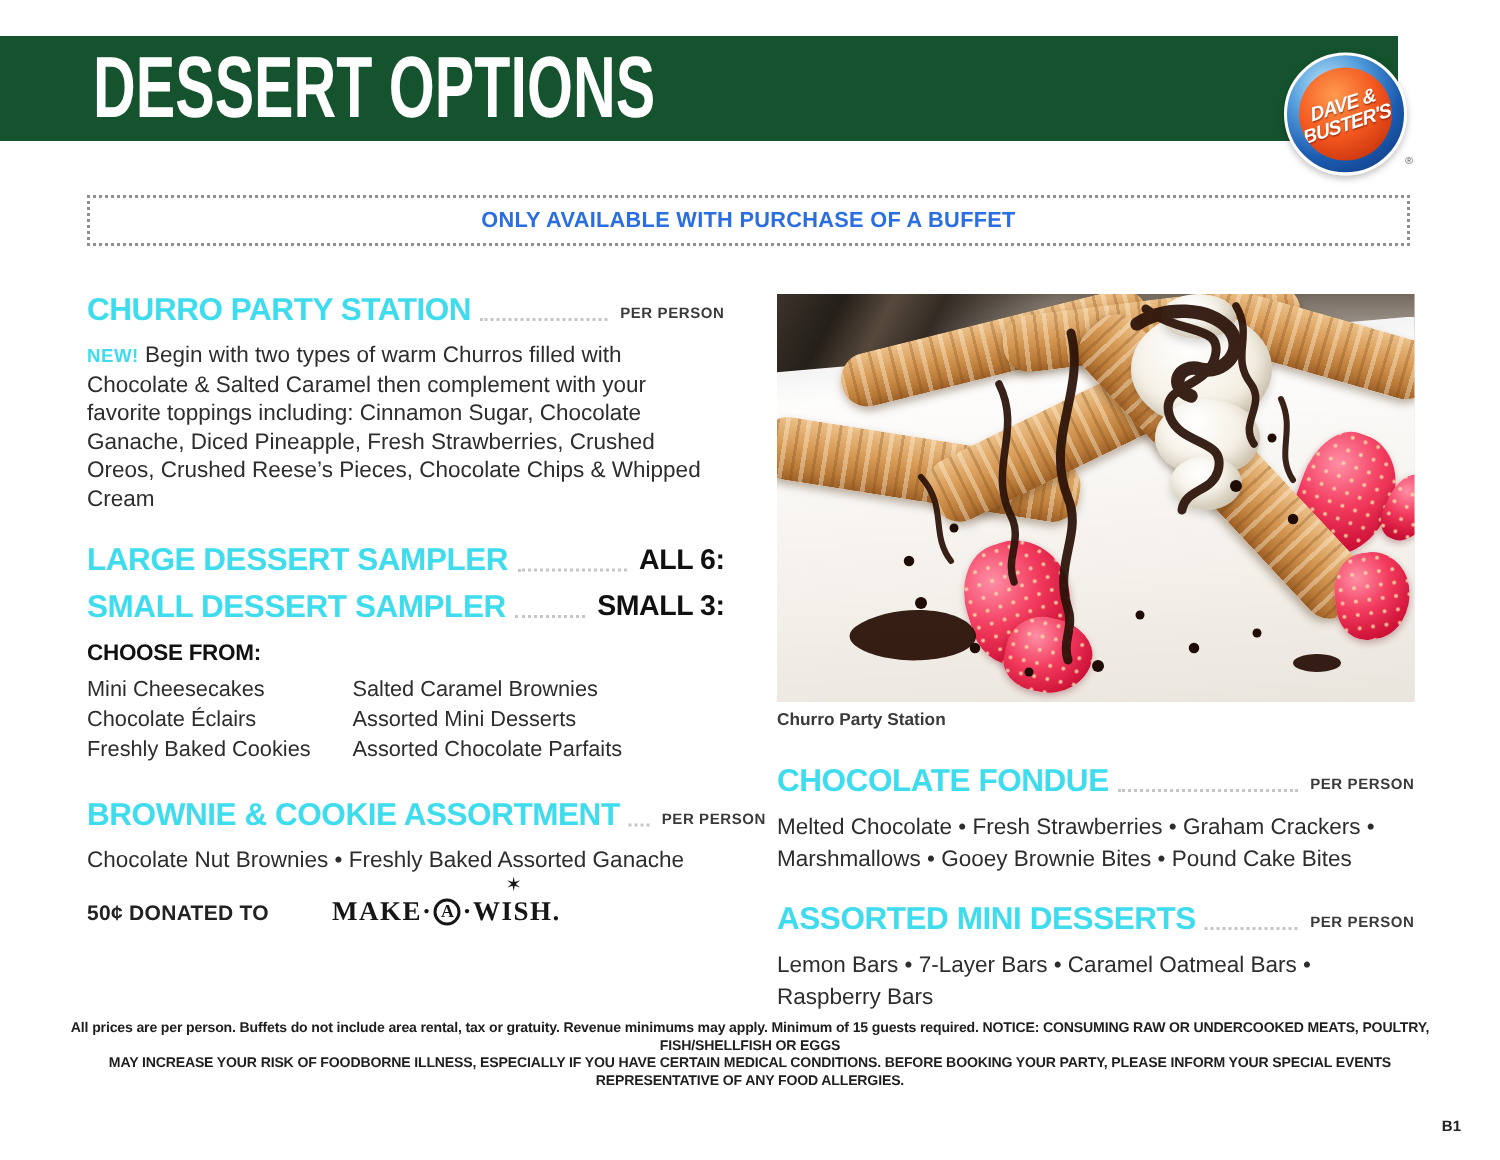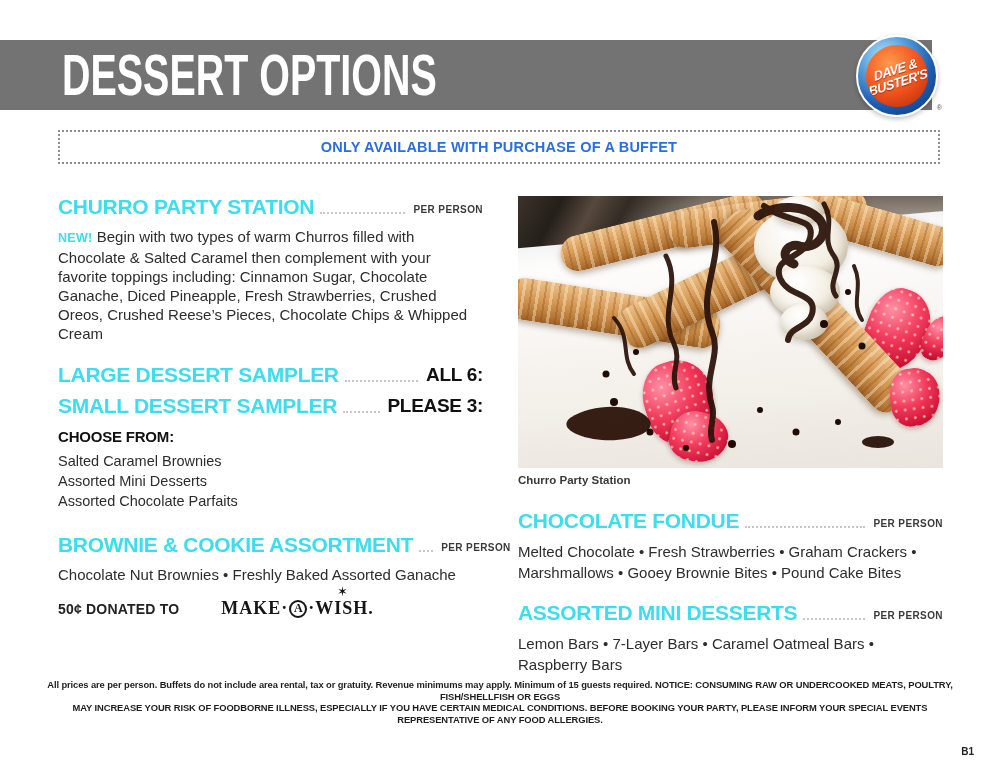--- a/index.html
+++ b/index.html
@@ -3,21 +3,21 @@
 <meta charset="utf-8">
 <style>
   * { margin:0; padding:0; box-sizing:border-box; }
   html,body { background:#ffffff; }
   .page {
     position:relative; width:1000px; height:773px; background:#ffffff;
     font-family:"Liberation Sans","DejaVu Sans",sans-serif; color:#2b2b2b; overflow:hidden;
   }
 
   
-  .band { position:absolute; left:0; top:40px; width:932px; height:70px; background:#737373; }
+  .band { position:absolute; left:0; top:24px; width:932px; height:70px; background:#14532d; }
   .title {
     position:absolute; left:62px; top:10px; color:#ffffff; font-size:58px; font-weight:800;
     letter-spacing:0px; white-space:nowrap; transform:scaleX(0.68); transform-origin:left center;
     line-height:50px;
   }
   .db-logo { position:absolute; left:856px; top:35px; width:82px; height:82px; }
   .db-outer {
     position:absolute; inset:0; border-radius:50%;
     background:radial-gradient(circle at 34% 26%, #b9e4fa 0%, #4f9ada 34%, #1c5cb0 62%, #0a2f72 100%);
     border:2px solid #ffffff; box-shadow:0 2px 5px rgba(0,0,0,.25);
@@ -178,25 +178,30 @@
     <p class="body-text churro-desc"><span class="new-tag">NEW!</span> <span>Begin with two types of warm Churros filled with Chocolate &amp; Salted Caramel then complement with your favorite toppings including: Cinnamon Sugar, Chocolate Ganache, Diced Pineapple, Fresh Strawberries, Crushed Oreos, Crushed Reese’s Pieces, Chocolate Chips &amp; Whipped Cream</span></p>
 
     <div class="sec-row row-large">
       <span class="sec-title">LARGE DESSERT SAMPLER</span>
       <span class="leader"></span>
       <span class="qty-label">ALL 6:</span>
     </div>
     <div class="sec-row row-small">
       <span class="sec-title">SMALL DESSERT SAMPLER</span>
       <span class="leader"></span>
-      <span class="qty-label">PLEASE 3:</span>
+      <span class="qty-label">SMALL 3:</span>
     </div>
 
     <div class="choose-label">CHOOSE FROM:</div>
     <div class="choose-cols">
+      <ul class="choose-col1">
+        <li>Mini Cheesecakes</li>
+        <li>Chocolate Éclairs</li>
+        <li>Freshly Baked Cookies</li>
+      </ul>
       <ul>
         <li>Salted Caramel Brownies</li>
         <li>Assorted Mini Desserts</li>
         <li>Assorted Chocolate Parfaits</li>
       </ul>
     </div>
 
     <div class="sec-row row-brownie">
       <span class="sec-title">BROWNIE &amp; COOKIE ASSORTMENT</span>
       <span class="leader"></span>

